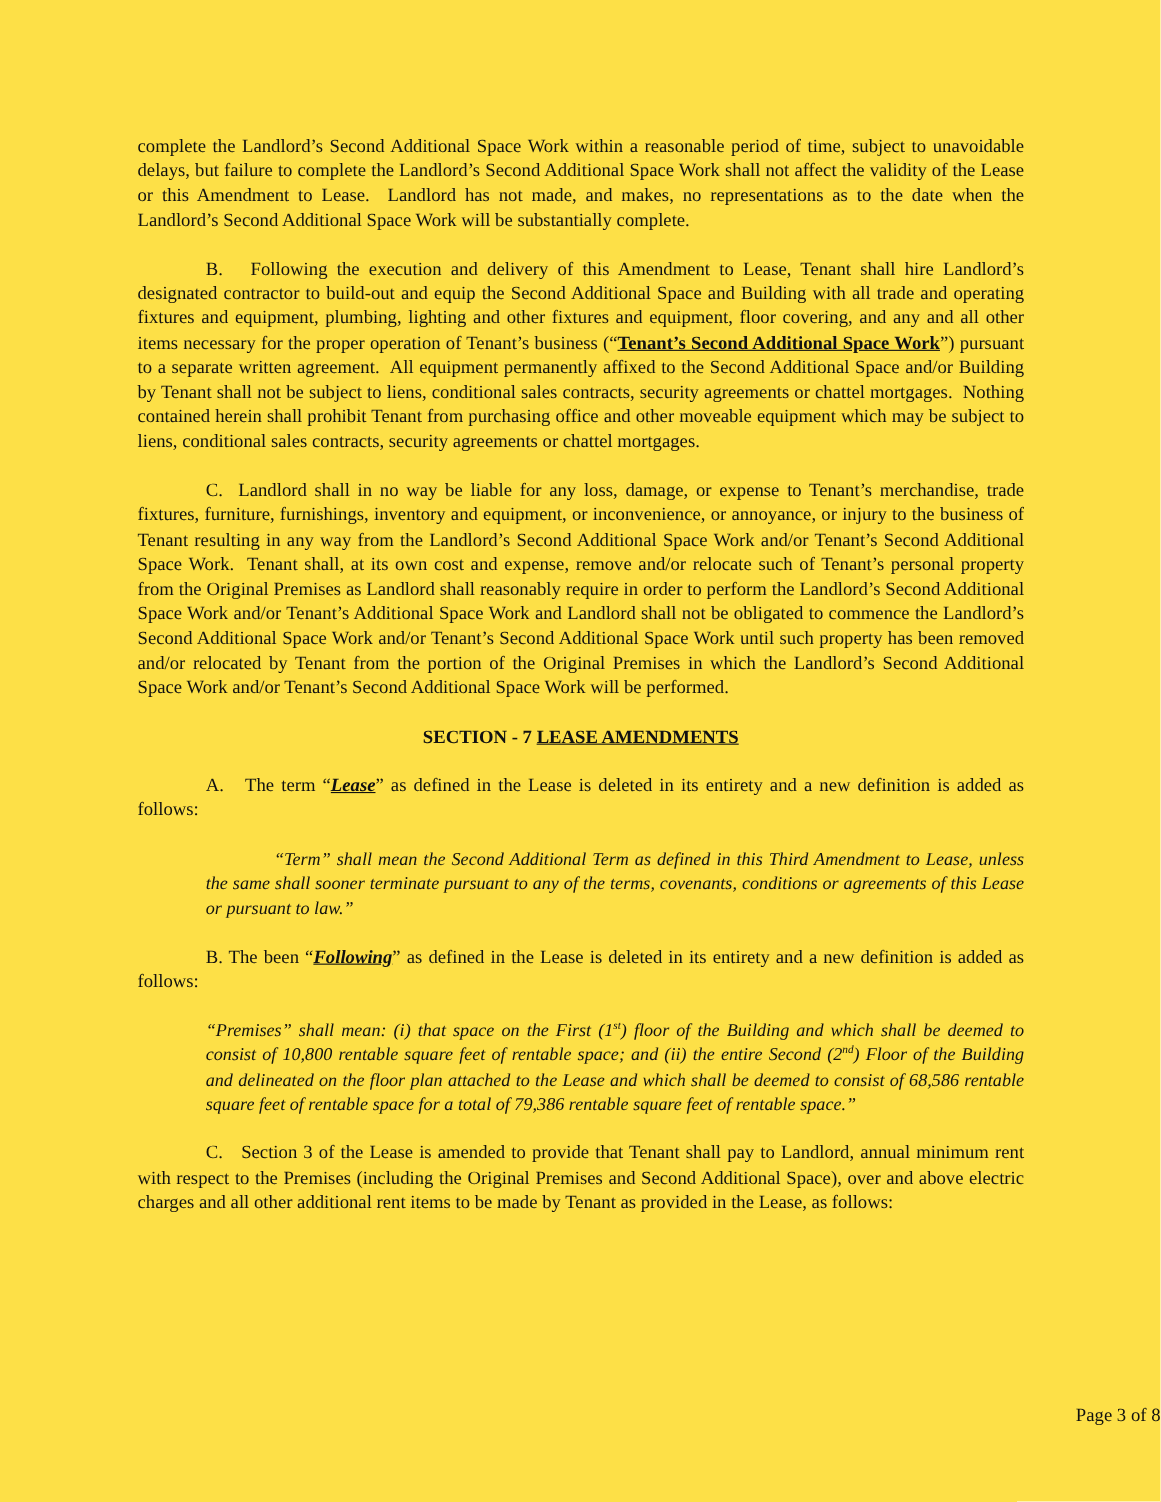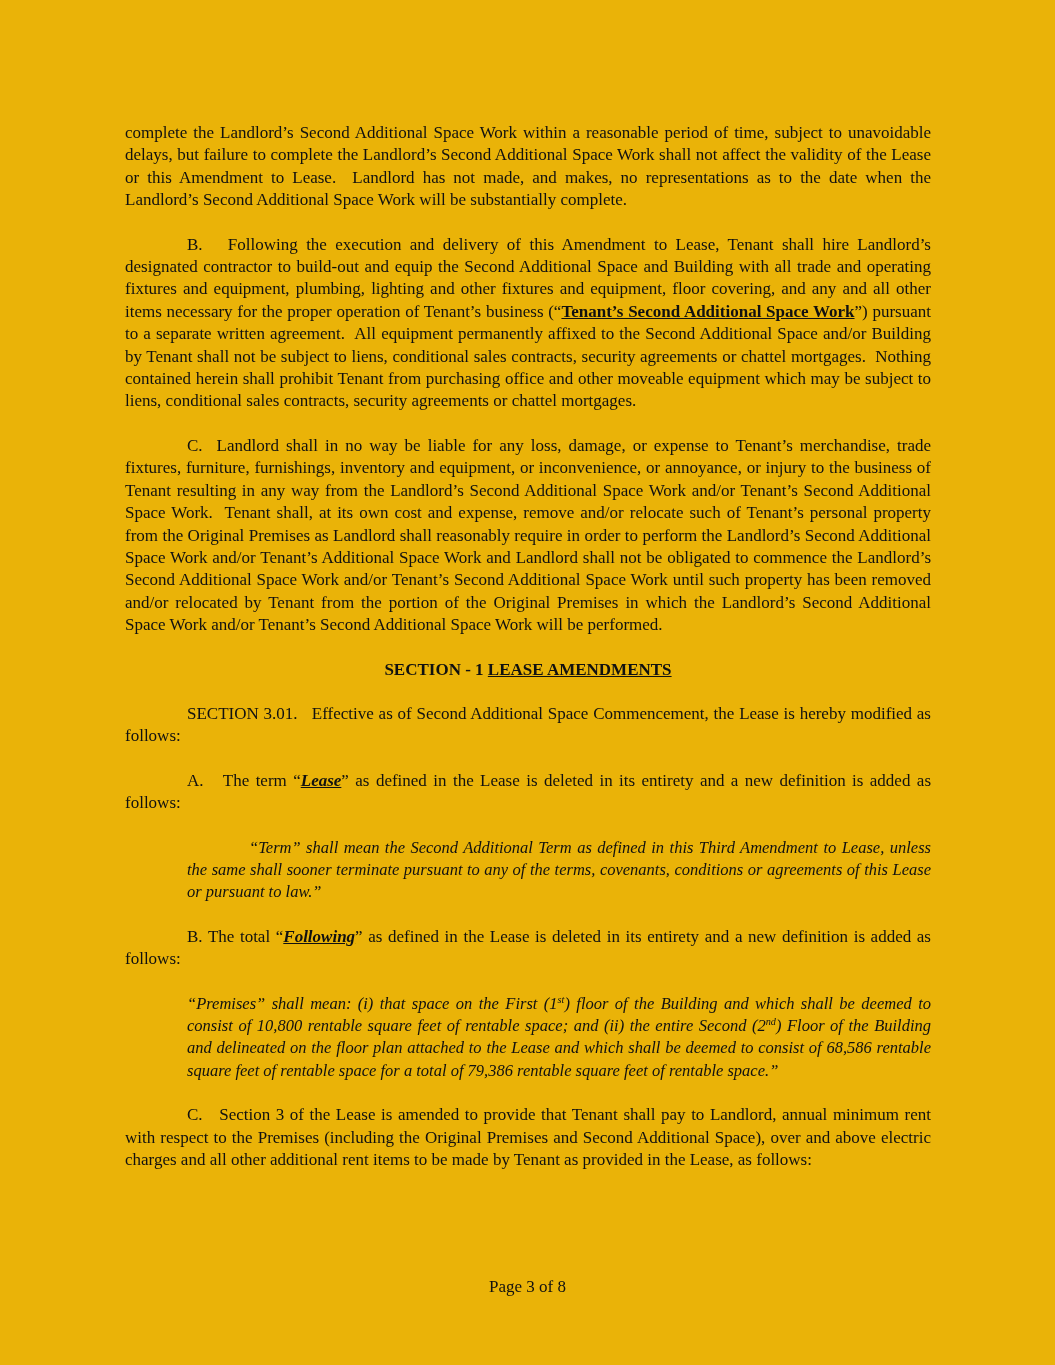--- a/index.html
+++ b/index.html
@@ -2,21 +2,21 @@
 <html><head>
 <meta charset="utf-8">
 <style>
   * { box-sizing: border-box; }
   html, body { margin: 0; padding: 0; background: #ffffff; }
   .page {
     position: relative;
     width: 1055px;
     height: 1365px;
     margin: 0 auto;
-    background: #eab308;
+    background: #fde047;
     font-family: "Liberation Serif", serif;
     font-size: 17px;
     line-height: 22.4px;
     color: #111111;
     overflow: hidden;
   }
   .content {
     position: absolute;
     top: 122px;
     left: 125px;
@@ -39,33 +39,32 @@
   .quote-first-indent { text-indent: 62px; }
   .st-u { text-decoration: underline; font-weight: bold; }
   .st-i { font-style: italic; }
   .st-b { font-weight: bold; }
   sup { font-size: 0.62em; line-height: 0; }
   .footer {
     position: absolute;
     left: 0;
     right: 0;
     top: 1276px;
-    text-align: center;
+    text-align: right;
   }
 </style>
 </head>
 <body>
 
 <div class="page">
   <div class="content">
     <p class="para"><span>complete the Landlord’s Second Additional Space Work within a reasonable period of time, subject to unavoidable delays, but failure to complete the Landlord’s Second Additional Space Work shall not affect the validity of the Lease or this Amendment to Lease.&nbsp; Landlord has not made, and makes, no representations as to the date when the Landlord’s Second Additional Space Work will be substantially complete.</span></p>
     <p class="para indent"><span>B.&nbsp;&nbsp;&nbsp;Following the execution and delivery of this Amendment to Lease, Tenant shall hire Landlord’s designated contractor to build-out and equip the Second Additional Space and Building with all trade and operating fixtures and equipment, plumbing, lighting and other fixtures and equipment, floor covering, and any and all other items necessary for the proper operation of Tenant’s business (“</span><span class="st-u">Tenant’s Second Additional Space Work</span><span>”) pursuant to a separate written agreement.&nbsp; All equipment permanently affixed to the Second Additional Space and/or Building by Tenant shall not be subject to liens, conditional sales contracts, security agreements or chattel mortgages.&nbsp; Nothing contained herein shall prohibit Tenant from purchasing office and other moveable equipment which may be subject to liens, conditional sales contracts, security agreements or chattel mortgages.</span></p>
     <p class="para indent"><span>C.&nbsp;&nbsp;Landlord shall in no way be liable for any loss, damage, or expense to Tenant’s merchandise, trade fixtures, furniture, furnishings, inventory and equipment, or inconvenience, or annoyance, or injury to the business of Tenant resulting in any way from the Landlord’s Second Additional Space Work and/or Tenant’s Second Additional Space Work.&nbsp; Tenant shall, at its own cost and expense, remove and/or relocate such of Tenant’s personal property from the Original Premises as Landlord shall reasonably require in order to perform the Landlord’s Second Additional Space Work and/or Tenant’s Additional Space Work and Landlord shall not be obligated to commence the Landlord’s Second Additional Space Work and/or Tenant’s Second Additional Space Work until such property has been removed and/or relocated by Tenant from the portion of the Original Premises in which the Landlord’s Second Additional Space Work and/or Tenant’s Second Additional Space Work will be performed.</span></p>
-    <p class="heading"><span class="st-b">SECTION - 1 </span><span class="st-b st-u">LEASE AMENDMENTS</span></p>
-    <p class="para indent"><span>SECTION 3.01.&nbsp;&nbsp; Effective as of Second Additional Space Commencement, the Lease is hereby modified as follows:</span></p>
+    <p class="heading"><span class="st-b">SECTION - 7 </span><span class="st-b st-u">LEASE AMENDMENTS</span></p>
     <p class="para indent"><span>A.&nbsp;&nbsp;&nbsp;The term “</span><span class="st-i st-u">Lease</span><span>” as defined in the Lease is deleted in its entirety and a new definition is added as follows:</span></p>
     <p class="para quote quote-first-indent"><span class="st-i">“Term” shall mean the Second Additional Term as defined in this Third Amendment to Lease, unless the same shall sooner terminate pursuant to any of the terms, covenants, conditions or agreements of this Lease or pursuant to law.”</span></p>
-    <p class="para indent"><span>B. The total “</span><span class="st-i st-u">Following</span><span>” as defined in the Lease is deleted in its entirety and a new definition is added as follows:</span></p>
+    <p class="para indent"><span>B. The been “</span><span class="st-i st-u">Following</span><span>” as defined in the Lease is deleted in its entirety and a new definition is added as follows:</span></p>
     <p class="para quote"><span class="st-i">“Premises” shall mean: (i) that space on the First (1</span><sup class="st-i">st</sup><span class="st-i">) floor of the Building and which shall be deemed to consist of 10,800 rentable square feet of rentable space; and (ii) the entire Second (2</span><sup class="st-i">nd</sup><span class="st-i">) Floor of the Building and delineated on the floor plan attached to the Lease and which shall be deemed to consist of 68,586 rentable square feet of rentable space for a total of 79,386 rentable square feet of rentable space.”</span></p>
     <p class="para indent"><span>C.&nbsp;&nbsp;&nbsp;Section 3 of the Lease is amended to provide that Tenant shall pay to Landlord, annual minimum rent with respect to the Premises (including the Original Premises and Second Additional Space), over and above electric charges and all other additional rent items to be made by Tenant as provided in the Lease, as follows:</span></p>
   </div>
   <div class="footer">Page 3 of 8</div>
 </div>
 
 </body></html>

